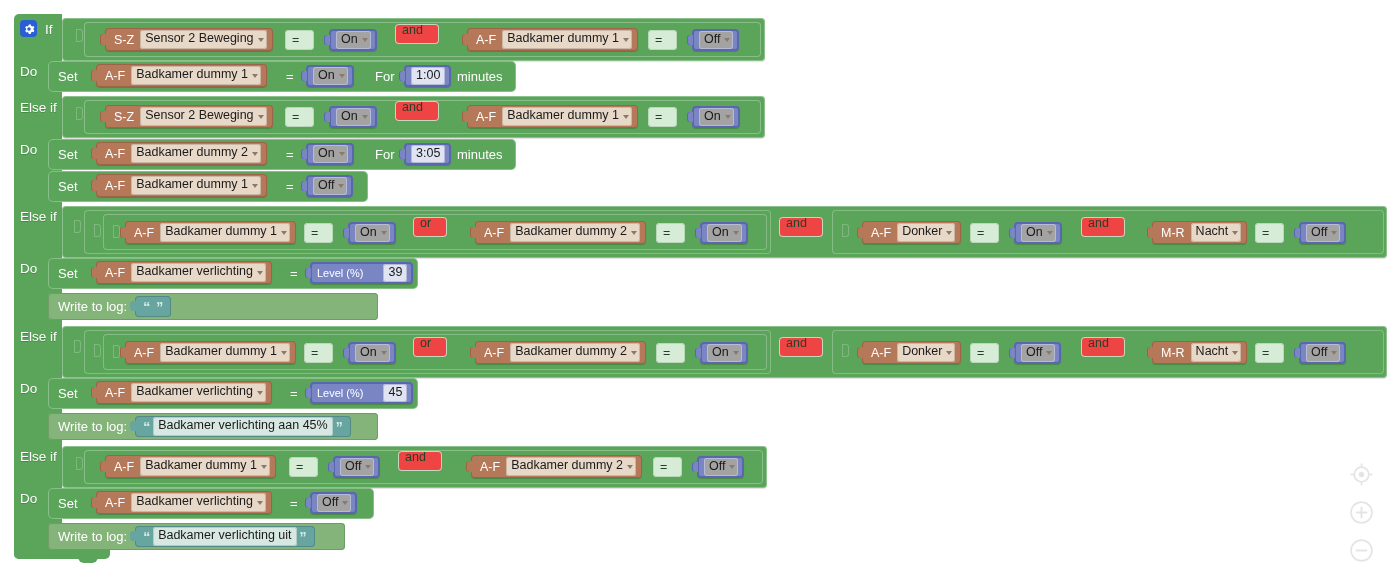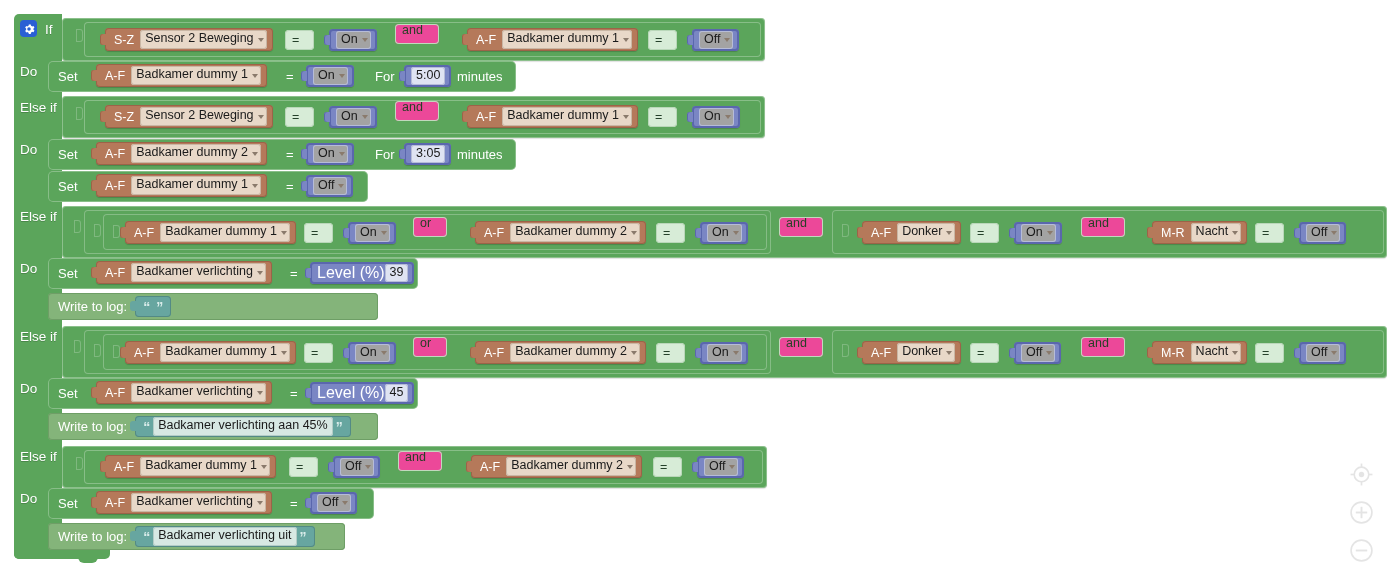--- a/index.html
+++ b/index.html
@@ -102,36 +102,36 @@
     position:absolute;height:22px;
     background:#7a86c4;border-radius:4px;
     box-shadow:inset 0 0 0 2px #5a67ad, 0 1px 1px rgba(0,0,0,.18);
     display:flex;align-items:center;padding:0 6px 0 7px;
     box-sizing:border-box;white-space:nowrap;
   }
   .vchip:before{
     content:"";position:absolute;left:-5px;top:6px;width:6px;height:10px;
     background:#7a86c4;border-radius:3px 0 0 3px;box-shadow:inset 1px 0 0 #5a67ad;
   }
-  .vchip .lbl{color:#ffffff;font-size:16px;margin-right:0;}
+  .vchip .lbl{color:#ffffff;font-size:11px;margin-right:20px;}
   .vchip .vfld{
     background:#a3a3a3;color:#1a1a1a;font-size:12.5px;border-radius:3px;
     padding:1px 13px 2px 5px;position:relative;line-height:1.25;
     box-shadow:inset 0 0 0 1px #b6bcd8;
   }
   .vchip .vnum{
     background:#dfe3f2;color:#1a1a1a;font-size:12.5px;border-radius:3px;
     padding:1px 5px 2px 5px;line-height:1.25;
     box-shadow:inset 0 0 0 1px #b6bcd8;
   }
 
   
   .logic{
     position:absolute;height:20px;
-    background:#ec4899;border-radius:4px;
+    background:#ef4444;border-radius:4px;
     box-shadow:inset 0 0 0 1px #c2d9bd;
     color:#2a3f27;font-size:12.5px;
     display:flex;align-items:center;padding:0 16px 8px 7px;
     box-sizing:border-box;white-space:nowrap;
   }
   .logic .car{border-top-color:#7f9c79;}
 
   
   .gtext{position:absolute;color:#ffffff;font-size:13px;white-space:nowrap;line-height:1;}
 
@@ -237,21 +237,21 @@
   <div class="chip" style="left:96px;top:64px;">
     <span class="pfx">A-F</span>
     <span class="fld"><span>Badkamer dummy 1</span><i class="car"></i></span>
   </div>
   <div class="gtext" style="left:286px;top:70px;">=</div>
   <div class="vchip" style="left:306px;top:65px;">
     <span class="vfld"><span>On</span><i class="car"></i></span>
   </div>
   <div class="gtext" style="left:375px;top:70px;">For</div>
   <div class="vchip" style="left:404px;top:65px;">
-    <span class="vnum">5:00</span>
+    <span class="vnum">1:00</span>
   </div>
   <div class="gtext" style="left:457px;top:70px;">minutes</div>
 
   <div class="kw" style="left:20px;top:101px;">Else if</div>
 
   <div class="cond-bar" style="left:62px;top:96px;width:703px;height:42px;">
     <div class="hairline" style="left:22px;top:4px;width:677px;height:34px;border-radius:4px;box-shadow:inset 0 0 0 1px rgba(255,255,255,.28);background:transparent;"></div>
     <div class="tab" style="left:14px;top:11px;"></div>
   </div>
 

